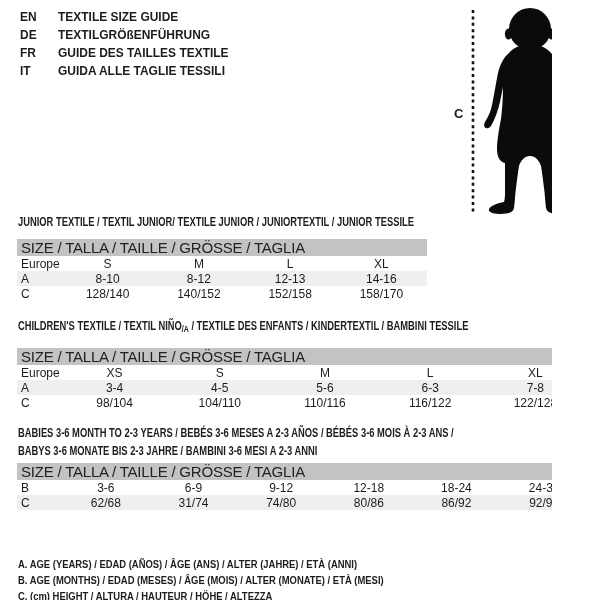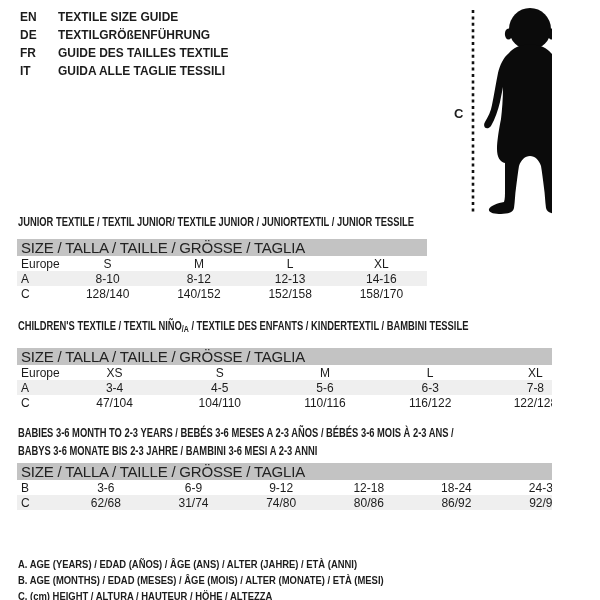--- a/index.html
+++ b/index.html
@@ -171,21 +171,21 @@
         <tr class="stripe">
           <td class="rl">A</td>
           <td>3-4</td>
           <td>4-5</td>
           <td>5-6</td>
           <td>6-3</td>
           <td>7-8</td>
         </tr>
         <tr>
           <td class="rl">C</td>
-          <td>47/104</td>
+          <td>98/104</td>
           <td>104/110</td>
           <td>110/116</td>
           <td>116/122</td>
           <td>122/128</td>
         </tr>
       </tbody>
     </table>
   </div>
 
   <div class="sec sec-babies">

